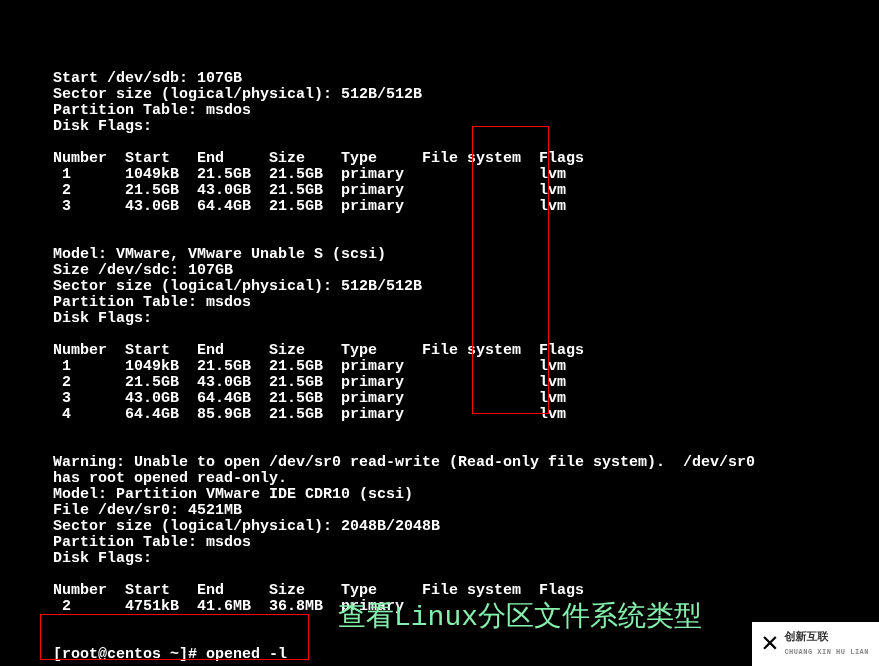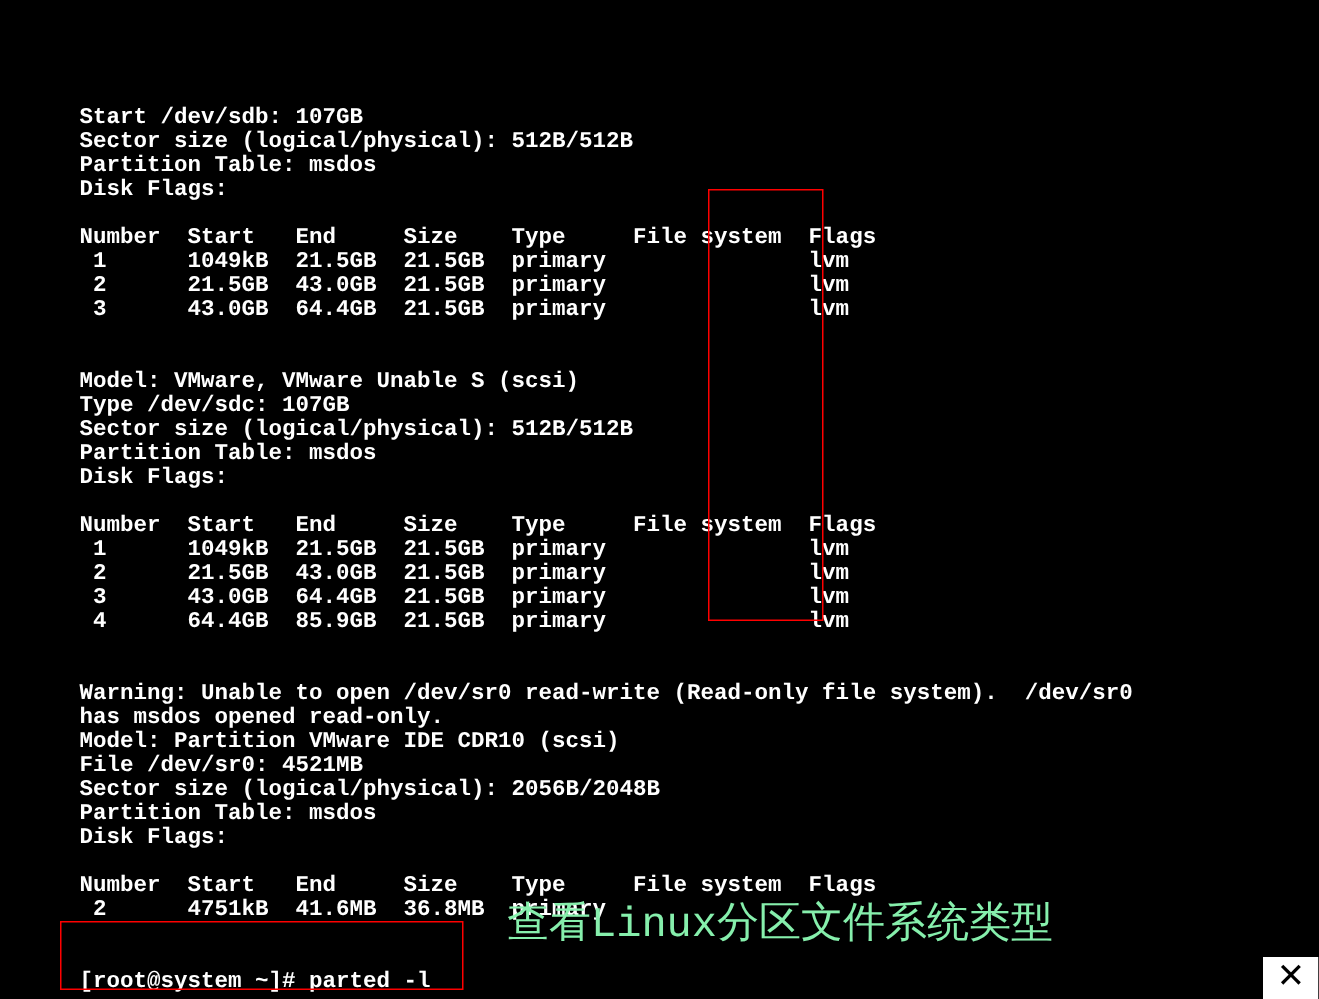--- a/index.html
+++ b/index.html
@@ -86,46 +86,50 @@
 <span>Partition Table: msdos</span>
 <span>Disk Flags:</span>
 
 <span>Number  Start   End     Size    Type     File system  Flags</span>
 <span> 1      1049kB  21.5GB  21.5GB  primary               lvm</span>
 <span> 2      21.5GB  43.0GB  21.5GB  primary               lvm</span>
 <span> 3      43.0GB  64.4GB  21.5GB  primary               lvm</span>
 
 
 <span>Model: VMware, VMware Unable S (scsi)</span>
-<span>Type /dev/sdc: 107GB</span>
+<span>Size /dev/sdc: 107GB</span>
 <span>Sector size (logical/physical): 512B/512B</span>
 <span>Partition Table: msdos</span>
 <span>Disk Flags:</span>
 
 <span>Number  Start   End     Size    Type     File system  Flags</span>
 <span> 1      1049kB  21.5GB  21.5GB  primary               lvm</span>
 <span> 2      21.5GB  43.0GB  21.5GB  primary               lvm</span>
 <span> 3      43.0GB  64.4GB  21.5GB  primary               lvm</span>
 <span> 4      64.4GB  85.9GB  21.5GB  primary               lvm</span>
 
 
 <span>Warning: Unable to open /dev/sr0 read-write (Read-only file system).  /dev/sr0</span>
-<span>has msdos opened read-only.</span>
+<span>has root opened read-only.</span>
 <span>Model: Partition VMware IDE CDR10 (scsi)</span>
 <span>File /dev/sr0: 4521MB</span>
-<span>Sector size (logical/physical): 2056B/2048B</span>
+<span>Sector size (logical/physical): 2048B/2048B</span>
 <span>Partition Table: msdos</span>
 <span>Disk Flags:</span>
 
 <span>Number  Start   End     Size    Type     File system  Flags</span>
 <span> 2      4751kB  41.6MB  36.8MB  primary</span>
 
 
-<span>[root@system ~]# parted -l</span></div>
+<span>[root@centos ~]# opened -l</span></div>
 
 <div class="red-box-1"></div>
 <div class="red-box-2"></div>
 
 <div class="chinese-text">查看Linux分区文件系统类型</div>
 
 <div class="watermark">
   <span class="watermark-x">✕</span>
+  <div>
+    <div class="wm-cn">创新互联</div>
+    <div class="wm-en">CHUANG XIN HU LIAN</div>
+  </div>
 </div>
 
 </body></html>

